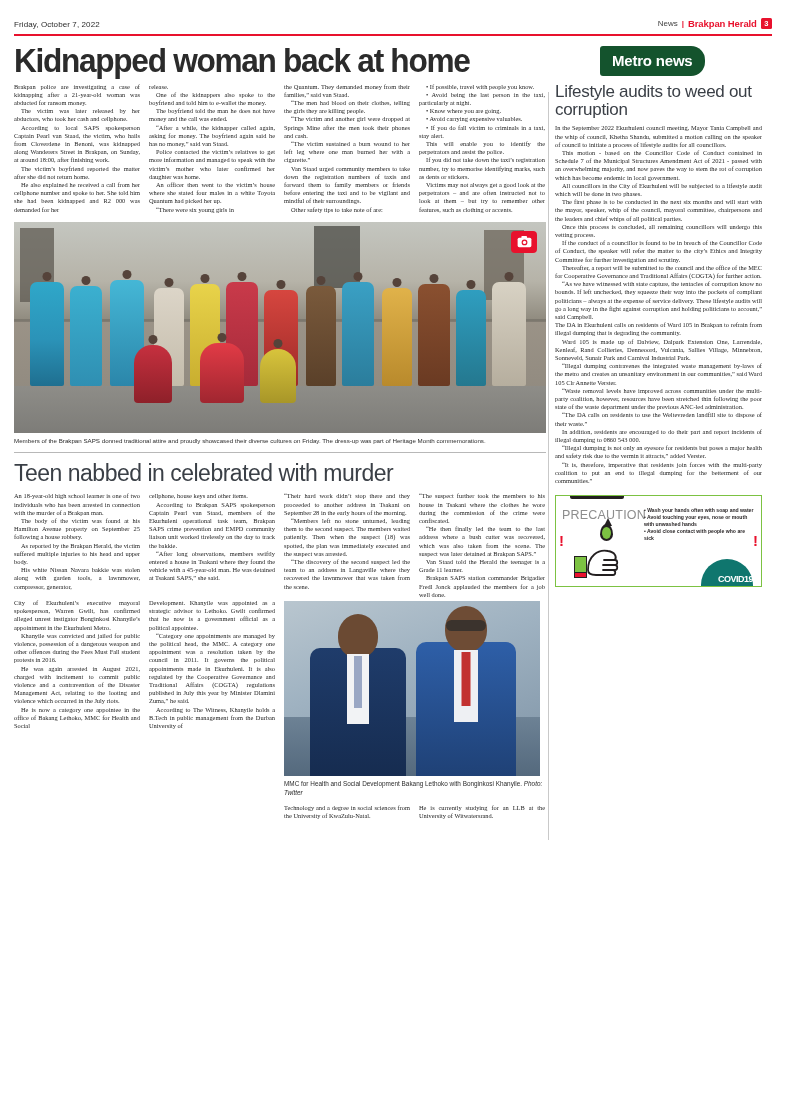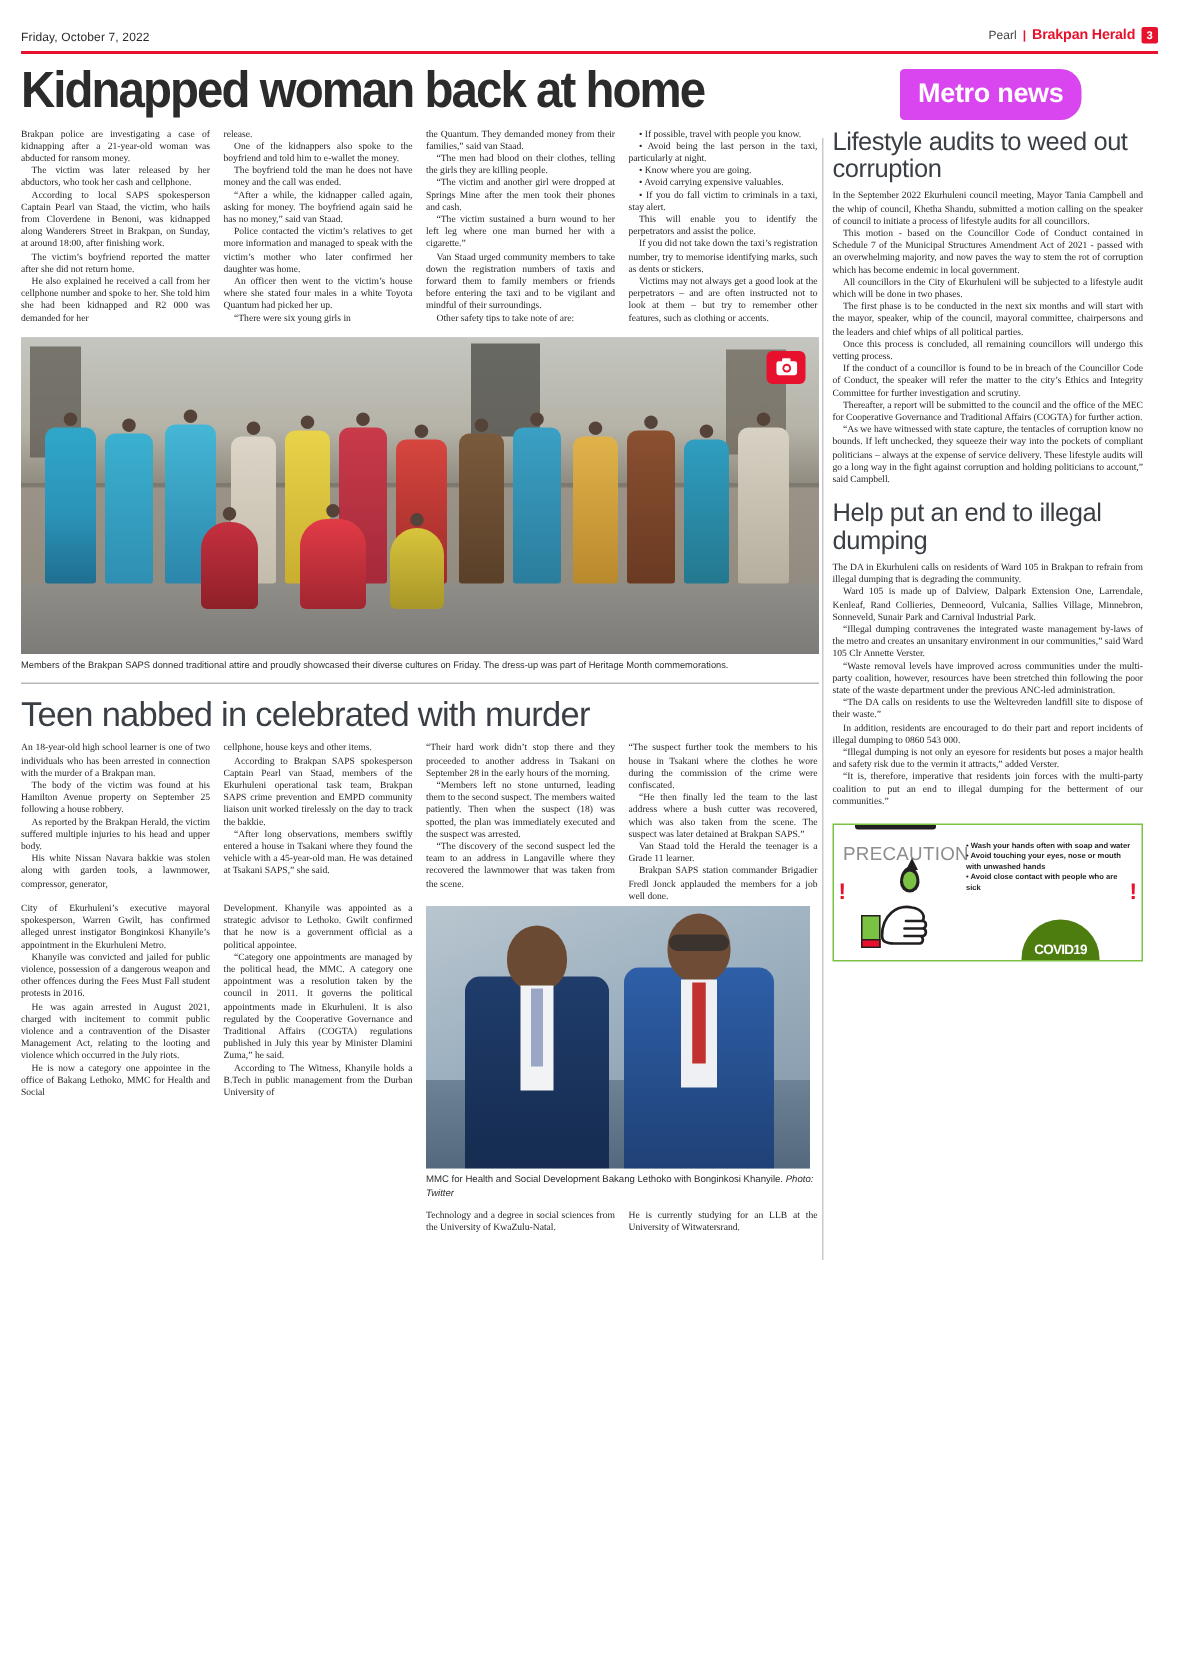--- a/index.html
+++ b/index.html
@@ -31,23 +31,23 @@
   
   .headline-row { display:flex; align-items:flex-start; gap:26px; margin-top:7px; }
   .headline-main {
     font-family:"Liberation Sans", sans-serif;
     font-weight:bold; font-size:34px; line-height:1.0;
     letter-spacing:-1.4px; color:#2b2b2b;
     transform:scaleX(.93); transform-origin:left center;
     width:560px;
   }
   .metro-badge {
-    background:#d946ef; color:#ffffff;
+    background:#14532d; color:#ffffff;
     font-family:"Liberation Sans", sans-serif; font-weight:bold;
-    font-size:18px; letter-spacing:-.2px;
+    font-size:15px; letter-spacing:-.2px;
     padding:6px 12px 7px 12px;
     border-radius:3px 14px 14px 3px;
     margin-top:3px; white-space:nowrap;
   }
 
   
   .main-grid { display:flex; gap:9px; margin-top:6px; }
   .left-zone { width:532px; }
   .right-zone { width:207px; position:relative; }
   .vrule { position:absolute; left:548px; top:92px; bottom:12px; width:1px;
@@ -126,23 +126,23 @@
     display:flex; align-items:center; gap:3px; }
   .corona-tab .warn { font-size:7px; }
   .precaution { position:absolute; left:6px; top:12px;
     font-family:"Liberation Sans", sans-serif; font-size:12.5px;
     color:#8d8d8d; letter-spacing:.2px; }
   .tips { position:absolute; left:88px; top:11px; width:112px;
     font-family:"Liberation Sans", sans-serif; font-weight:bold;
     font-size:5.1px; line-height:7px; color:#231f20; }
   .bang { position:absolute; color:#e8112d; font-weight:bold; font-size:15px;
     font-family:"Liberation Sans", sans-serif; }
-  .covid-dome { position:absolute; right:28px; bottom:0px; width:52px; height:27px;
-    background:#4d7c0f; border-radius:26px 26px 0 0;
-    display:flex; align-items:flex-end; justify-content:center; }
+  .covid-dome { position:absolute; right:8px; bottom:0px; width:52px; height:27px;
+    background:#0f766e; border-radius:26px 26px 0 0;
+    display:flex; align-items:flex-end; justify-content:flex-end; }
   .covid-dome span { font-family:"Liberation Sans", sans-serif; font-weight:bold;
     font-size:9px; color:#fff; line-height:8px; padding-bottom:3px; letter-spacing:-.5px; }
   .hand { position:absolute; left:18px; bottom:6px; width:54px; height:40px; }
   .drop { position:absolute; left:44px; top:28px; width:13px; height:17px;
     background:#231f20; border-radius:50% 50% 50% 50%/60% 60% 40% 40%;
     transform:rotate(0deg); }
   .drop:after { content:""; position:absolute; left:2px; top:3px; right:2px; bottom:2px;
     background:#7cc242; border-radius:50%; }
   .drop-tip { position:absolute; left:48px; top:22px; width:0; height:0;
     border-left:4.5px solid transparent; border-right:4.5px solid transparent;
@@ -153,21 +153,21 @@
     background:#e8112d; border:1.6px solid #231f20; }
 </style>
 </head>
 <body>
 
 <div class="page">
 
   <div class="masthead">
     <div class="masthead-date">Friday, October 7, 2022</div>
     <div class="masthead-right">
-      <span class="mh-section">Pearl</span>
+      <span class="mh-section">News</span>
       <span class="mh-divider">|</span>
       <span class="mh-title">Brakpan Herald</span>
       <span class="mh-page">3</span>
     </div>
   </div>
   <div class="rule-red"></div>
 
   <div class="headline-row">
     <div class="headline-main">Kidnapped woman back at home</div>
     <div class="metro-badge">Metro news</div>
@@ -362,21 +362,20 @@
       <div class="side-head">Lifestyle audits to weed out corruption</div>
       <p class="body noind">In the September 2022 Ekurhuleni council meeting, Mayor Tania Campbell and the whip of council, Khetha Shandu, submitted a motion calling on the speaker of council to initiate a process of lifestyle audits for all councillors.</p>
       <p class="body">This motion - based on the Councillor Code of Conduct contained in Schedule 7 of the Municipal Structures Amendment Act of 2021 - passed with an overwhelming majority, and now paves the way to stem the rot of corruption which has become endemic in local government.</p>
       <p class="body">All councillors in the City of Ekurhuleni will be subjected to a lifestyle audit which will be done in two phases.</p>
       <p class="body">The first phase is to be conducted in the next six months and will start with the mayor, speaker, whip of the council, mayoral committee, chairpersons and the leaders and chief whips of all political parties.</p>
       <p class="body">Once this process is concluded, all remaining councillors will undergo this vetting process.</p>
       <p class="body">If the conduct of a councillor is found to be in breach of the Councillor Code of Conduct, the speaker will refer the matter to the city’s Ethics and Integrity Committee for further investigation and scrutiny.</p>
       <p class="body">Thereafter, a report will be submitted to the council and the office of the MEC for Cooperative Governance and Traditional Affairs (COGTA) for further action.</p>
       <p class="body">“As we have witnessed with state capture, the tentacles of corruption know no bounds. If left unchecked, they squeeze their way into the pockets of compliant politicians – always at the expense of service delivery. These lifestyle audits will go a long way in the fight against corruption and holding politicians to account,” said Campbell.</p>
 
-      <div class="side-head second">Help put an end to illegal dumping</div>
       <p class="body noind">The DA in Ekurhuleni calls on residents of Ward 105 in Brakpan to refrain from illegal dumping that is degrading the community.</p>
       <p class="body">Ward 105 is made up of Dalview, Dalpark Extension One, Larrendale, Kenleaf, Rand Collieries, Denneoord, Vulcania, Sallies Village, Minnebron, Sonneveld, Sunair Park and Carnival Industrial Park.</p>
       <p class="body">“Illegal dumping contravenes the integrated waste management by-laws of the metro and creates an unsanitary environment in our communities,” said Ward 105 Clr Annette Verster.</p>
       <p class="body">“Waste removal levels have improved across communities under the multi-party coalition, however, resources have been stretched thin following the poor state of the waste department under the previous ANC-led administration.</p>
       <p class="body">“The DA calls on residents to use the Weltevreden landfill site to dispose of their waste.”</p>
       <p class="body">In addition, residents are encouraged to do their part and report incidents of illegal dumping to 0860 543 000.</p>
       <p class="body">“Illegal dumping is not only an eyesore for residents but poses a major health and safety risk due to the vermin it attracts,” added Verster.</p>
       <p class="body">“It is, therefore, imperative that residents join forces with the multi-party coalition to put an end to illegal dumping for the betterment of our communities.”</p>
 
       <div class="corona">

